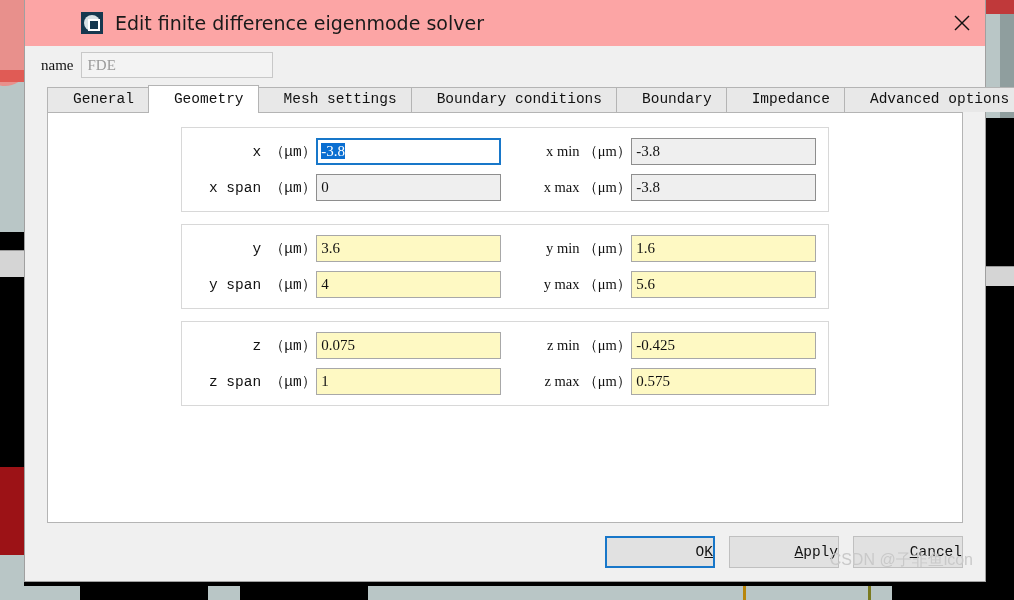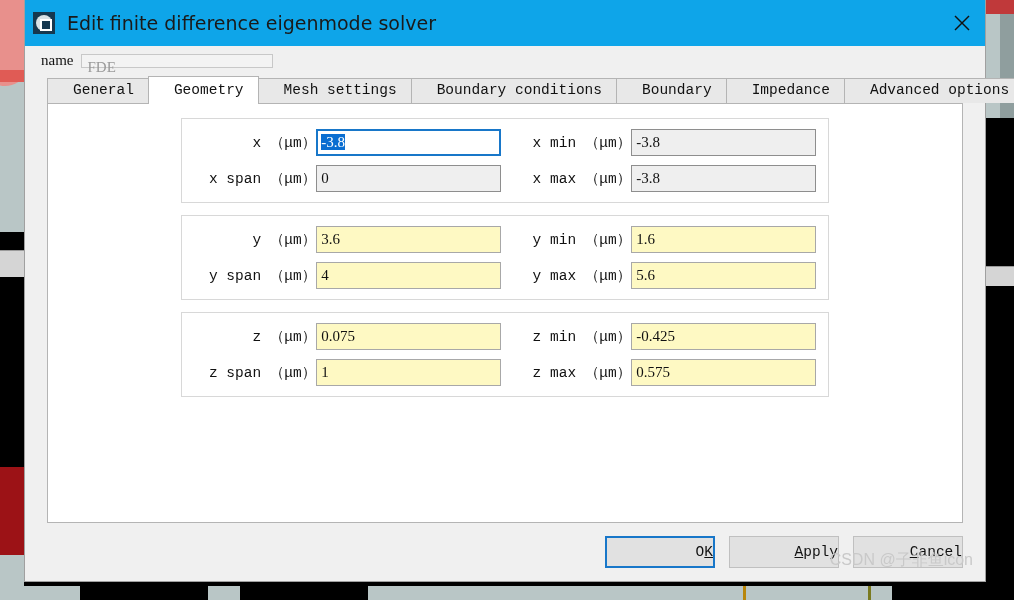--- a/index.html
+++ b/index.html
@@ -60,25 +60,26 @@
     border: 1px solid #a0a0a0;
     border-top: none;
     box-sizing: border-box;
     display: flex;
     flex-direction: column;
   }
 
   
   .titlebar {
     height: 46px;
-    background: #0ea5e9;
+    background: #fca5a5;
     display: flex;
     align-items: center;
     flex: 0 0 auto;
     position: relative;
+    padding-left: 48px;
   }
   .title-icon {
     width: 22px; height: 22px;
     margin-left: 8px;
     position: relative;
     background: #16384f;
     flex: 0 0 auto;
   }
   .title-icon .ring {
     position: absolute; left: 3px; top: 3px;
@@ -117,21 +118,21 @@
     flex: 0 0 auto;
   }
   .name-label {
     font-family: "Liberation Serif", serif;
     font-size: 15px;
     color: #111;
     margin-right: 8px;
   }
   .name-input {
     width: 192px;
-    height: 14px;
+    height: 26px;
     box-sizing: border-box;
     background: #f3f3f3;
     border: 1px solid #c8c8c8;
     font-family: "Liberation Serif", serif;
     font-size: 15px;
     color: #9a9a9a;
     padding: 0 5px;
     line-height: 24px;
   }
 
@@ -202,21 +203,21 @@
 
   .lbl {
     font-family: "Liberation Mono", monospace;
     font-size: 14.5px;
     color: #111;
     text-align: right;
     white-space: nowrap;
     box-sizing: border-box;
   }
   .lbl-a { width: 128px; }
-  .lbl-b { width: 136px; padding-left: 8px; }
+  .lbl-b { width: 136px; padding-left: 8px; font-family: Liberation Serif, serif; }
 
   .fld {
     height: 27px;
     box-sizing: border-box;
     font-family: "Liberation Serif", serif;
     font-size: 15px;
     color: #111;
     padding: 0 4px;
     line-height: 25px;
     white-space: nowrap;

